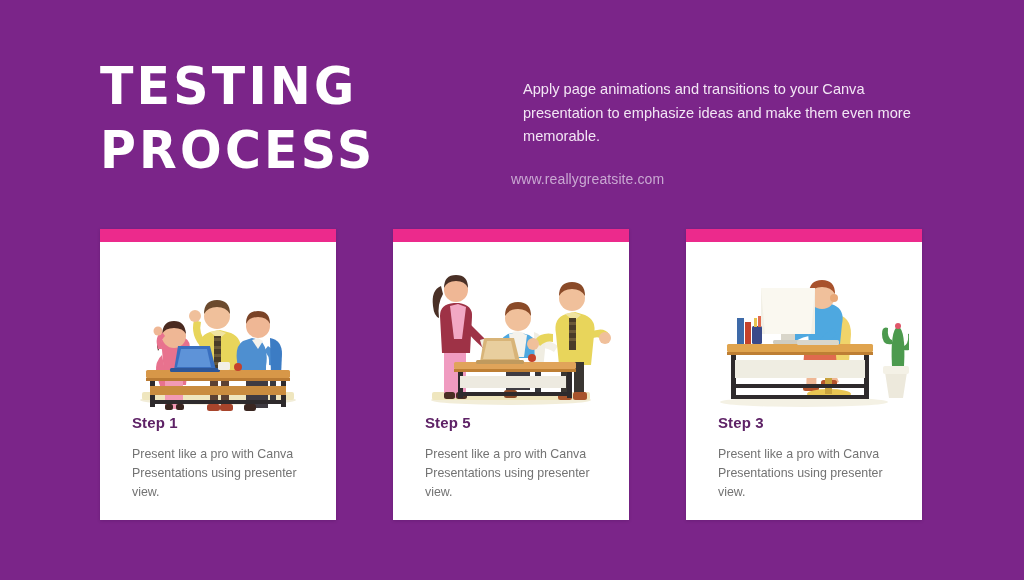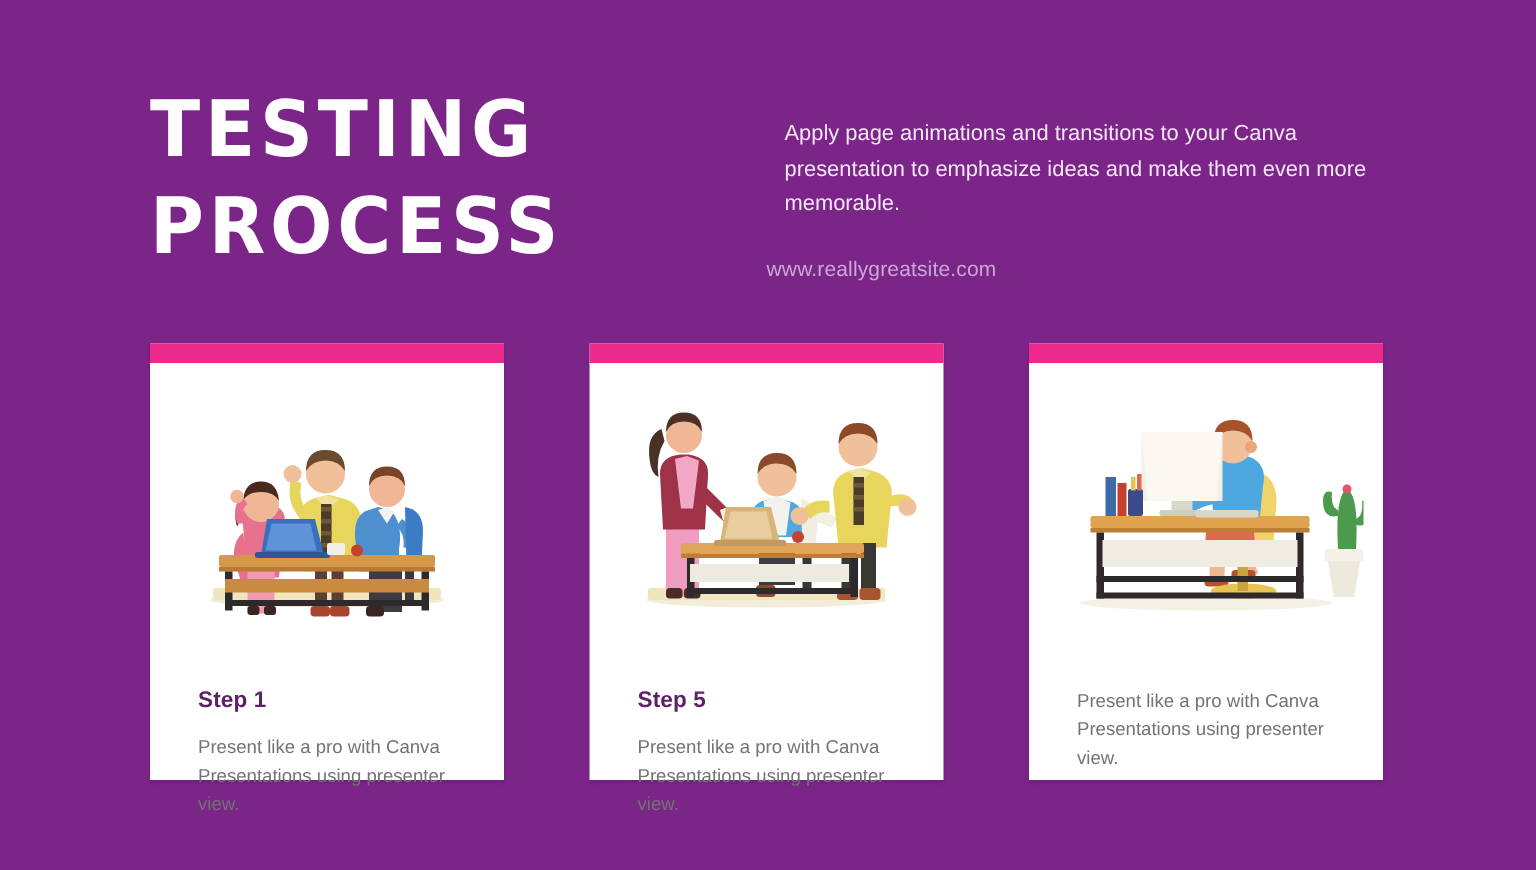--- a/index.html
+++ b/index.html
@@ -98,21 +98,20 @@
     align-items: flex-end;
     justify-content: center;
     overflow: hidden;
   }
   .card-art svg {
     display: block;
   }
   .card-body {
     padding: 0 32px;
     flex: 1 1 auto;
-    margin-top: 44px;
   }
   .card-step {
     color: #5E2266;
     font-size: 15px;
     font-weight: 700;
     margin: 0 0 14px 0;
     letter-spacing: 0.1px;
   }
   .card-desc {
     color: #737373;
@@ -344,18 +343,19 @@
             <path d="M186 120 l22 0 -4 26 -14 0z" fill="#EDE9DC"></path>
             <rect x="184" y="114" width="26" height="8" rx="2" fill="#F4F1E6"></rect>
             <path d="M193 114 q-2 -36 6 -40 q8 4 6 40z" fill="#4C9A4E"></path>
             <path d="M193 92 q-10 2 -10 -10 q0 -8 6 -6 q-1 10 4 12z" fill="#4C9A4E"></path>
             <path d="M205 98 q10 2 10 -10 q0 -8 -6 -6 q1 10 -4 12z" fill="#4C9A4E"></path>
             <circle cx="199" cy="74" r="3" fill="#E0566A"></circle>
           </g>
         </svg>
       </div>
       <div class="card-body">
+        <p class="card-step">Step 3</p>
         <p class="card-desc">Present like a pro with Canva Presentations using presenter view.</p>
       </div>
     </div>
 
   </div>
 </div>
 
 </body></html>

